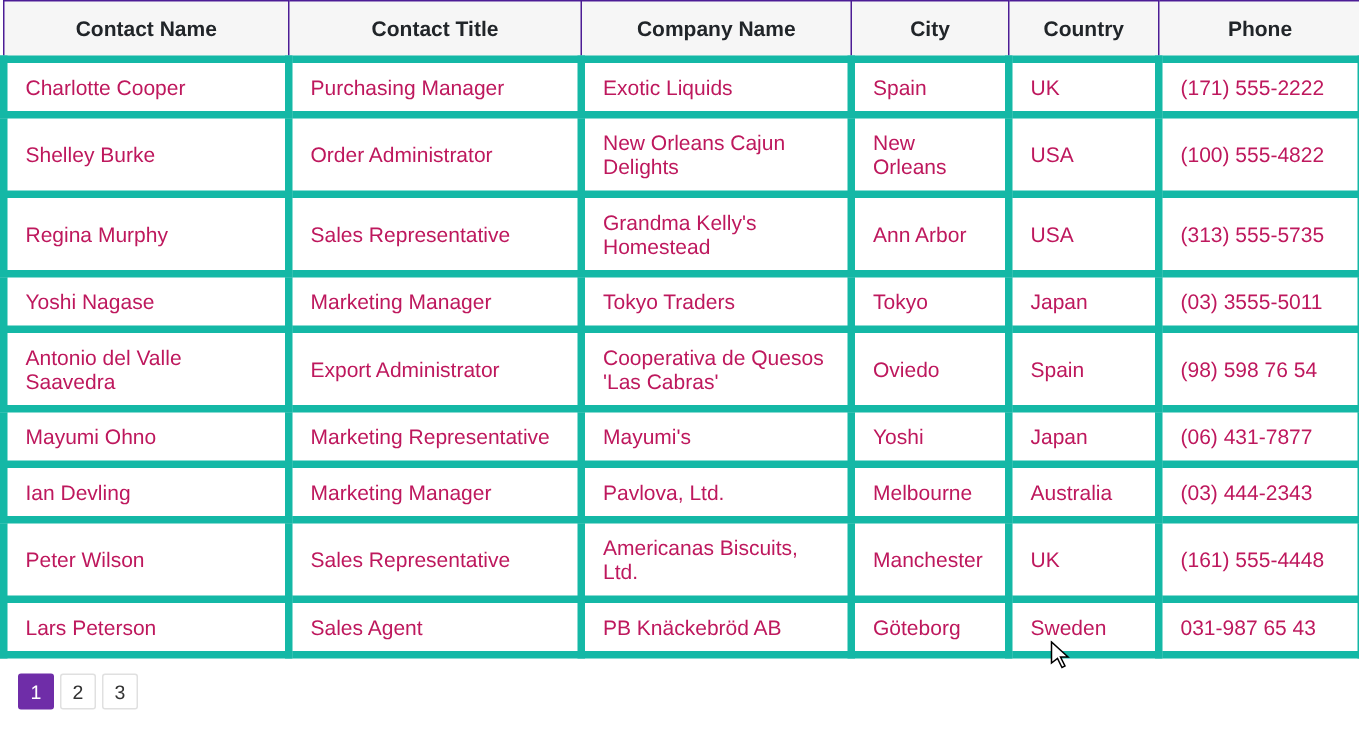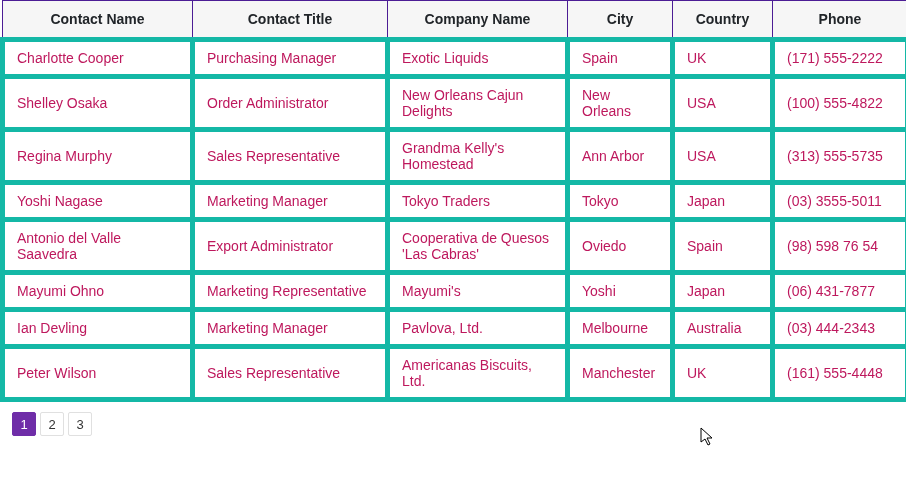--- a/index.html
+++ b/index.html
@@ -92,21 +92,21 @@
   <tbody id="tbody">
       <tr>
         <td>Charlotte Cooper</td>
         <td>Purchasing Manager</td>
         <td>Exotic Liquids</td>
         <td>Spain</td>
         <td>UK</td>
         <td>(171) 555-2222</td>
       </tr>
       <tr>
-        <td>Shelley Osaka</td>
+        <td>Shelley Burke</td>
         <td>Order Administrator</td>
         <td>New Orleans Cajun Delights</td>
         <td>New Orleans</td>
         <td>USA</td>
         <td>(100) 555-4822</td>
       </tr>
       <tr>
         <td>Regina Murphy</td>
         <td>Sales Representative</td>
         <td>Grandma Kelly's Homestead</td>
@@ -147,20 +147,28 @@
         <td>(03) 444-2343</td>
       </tr>
       <tr>
         <td>Peter Wilson</td>
         <td>Sales Representative</td>
         <td>Americanas Biscuits, Ltd.</td>
         <td>Manchester</td>
         <td>UK</td>
         <td>(161) 555-4448</td>
       </tr>
+      <tr>
+        <td>Lars Peterson</td>
+        <td>Sales Agent</td>
+        <td>PB Knäckebröd AB</td>
+        <td>Göteborg</td>
+        <td>Sweden</td>
+        <td>031-987 65 43</td>
+      </tr>
     </tbody>
 </table>
 
 <div class="pagination" id="pagination">
     <button class="page-btn active">1</button>
     <button class="page-btn">2</button>
     <button class="page-btn">3</button>
   </div>
 
 <svg class="cursor" width="16" height="20" viewBox="0 0 16 20">

